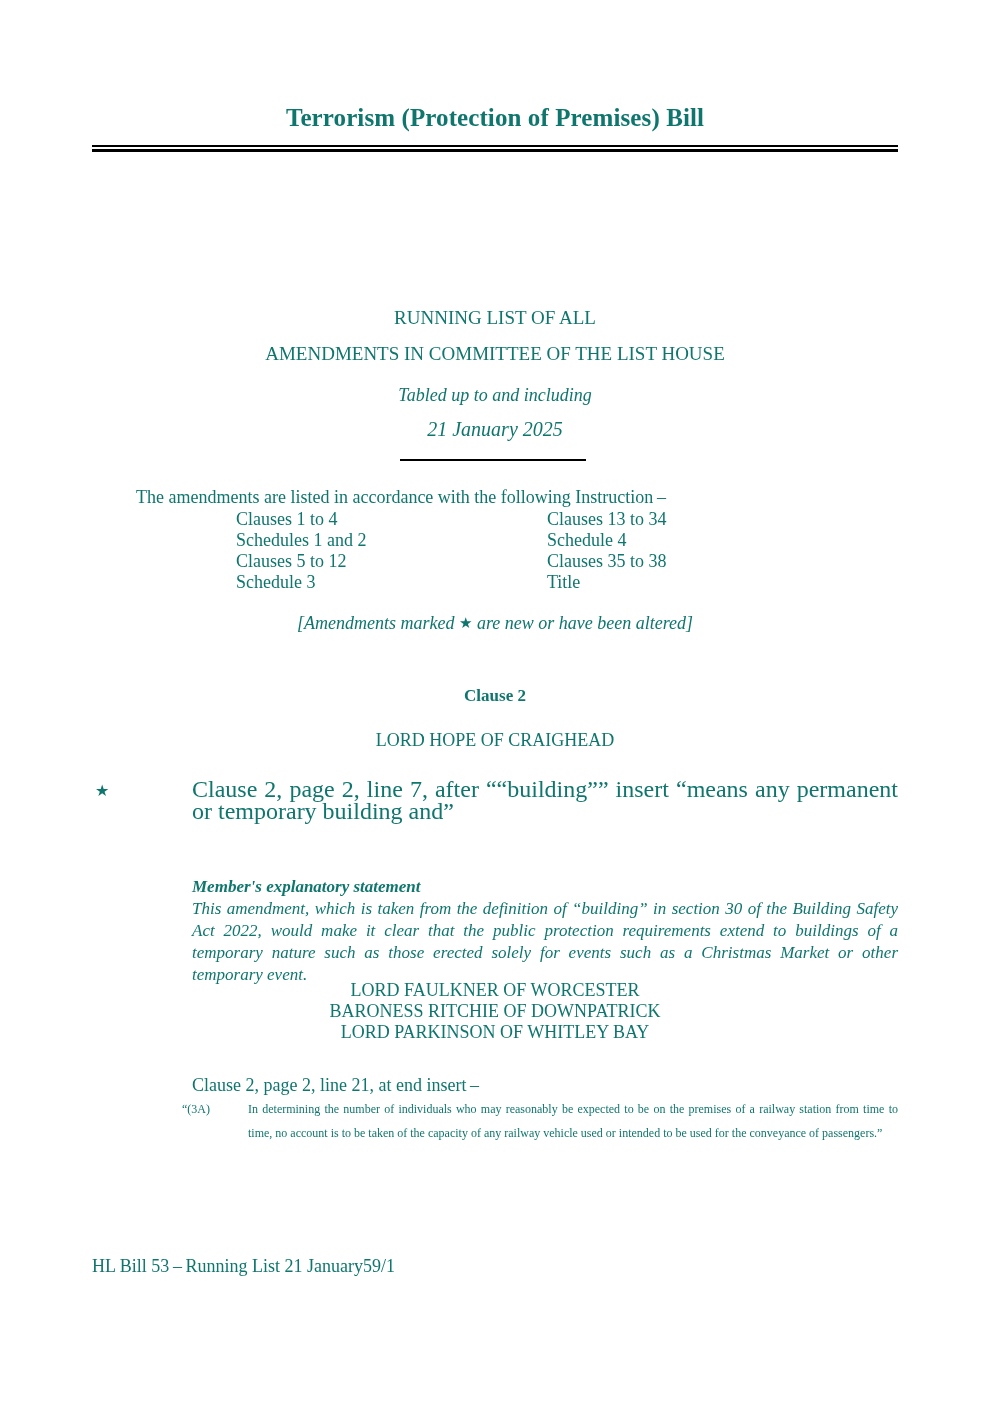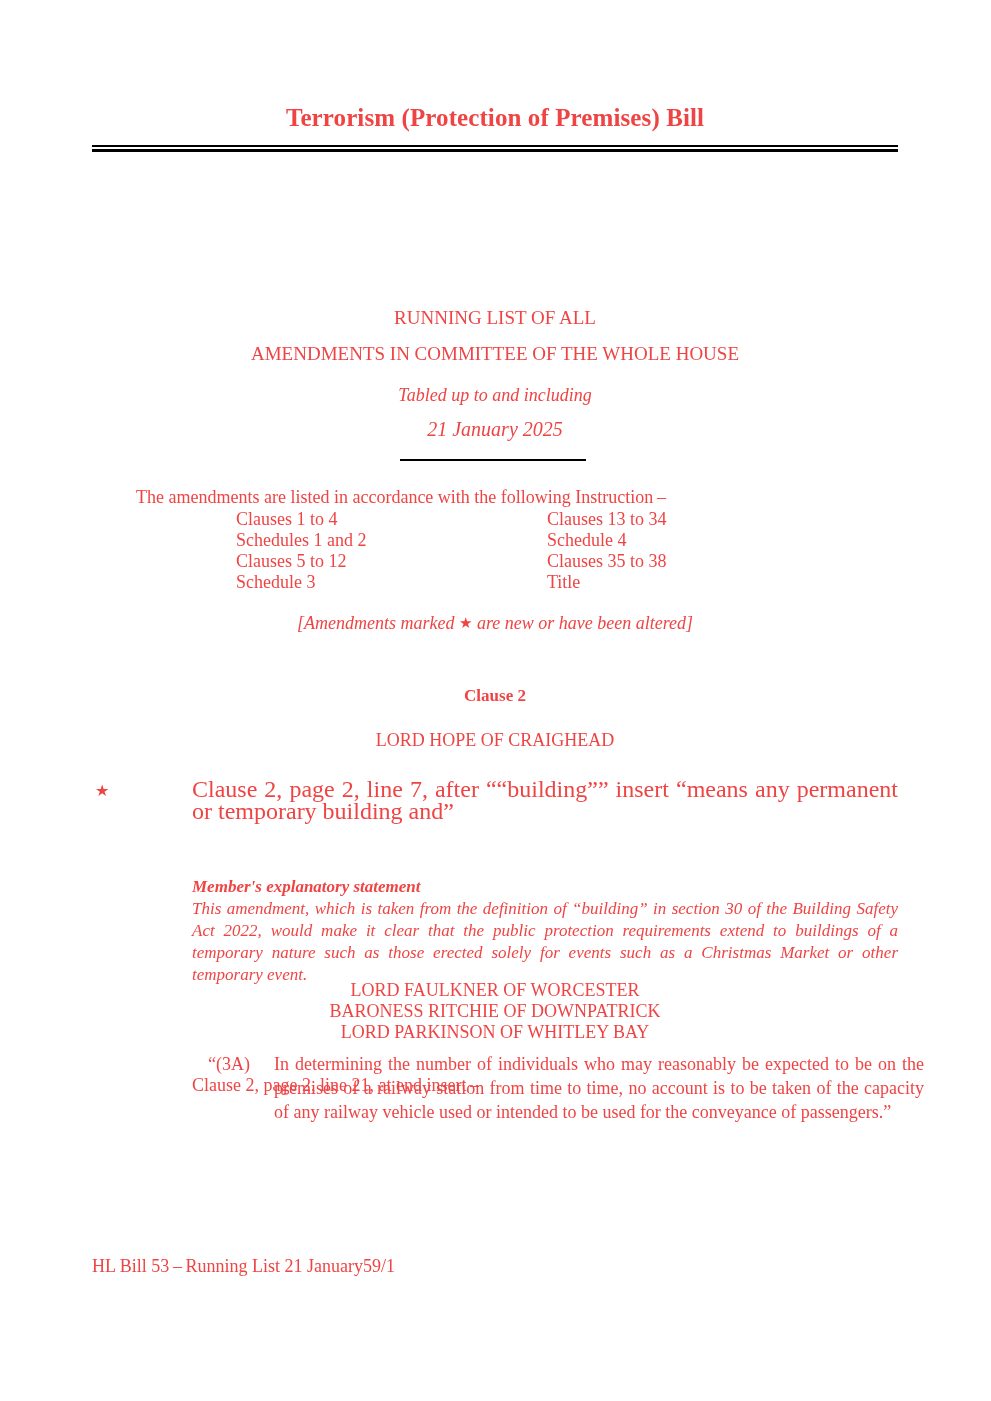--- a/index.html
+++ b/index.html
@@ -5,21 +5,21 @@
   html, body {
     margin: 0;
     padding: 0;
     background: #ffffff;
   }
   .page {
     position: relative;
     width: 991px;
     height: 1401px;
     background: #ffffff;
-    color: #ef4444;
+    color: #0f766e;
     font-family: "Liberation Serif", "DejaVu Serif", serif;
     overflow: hidden;
   }
 
   
   .bill-title {
     position: absolute;
     left: 92px;
     top: 104px;
     width: 806px;
@@ -173,25 +173,24 @@
     width: 706px;
     font-size: 18px;
     line-height: 22px;
   }
   .amend-lead-2 { top: 1074px; }
 
   .sub-para {
     position: absolute;
     left: 182px;
     width: 716px;
-    top: 1052px;
-    font-size: 18px;
+    top: 1097px;
+    font-size: 12px;
     line-height: 24px;
     display: flex;
-    margin-left: 26px;
   }
   .sub-para-num {
     width: 66px;
     flex: 0 0 66px;
   }
   .sub-para-body {
     flex: 1 1 auto;
     text-align: justify;
     text-justify: inter-word;
   }
@@ -212,21 +211,21 @@
 
 <div class="page">
 
   <div class="bill-title">Terrorism (Protection of Premises) Bill</div>
   <div class="rule-double">
     <div class="r-thin"></div>
     <div class="r-thick"></div>
   </div>
 
   <div class="hdr-line hdr-running">RUNNING LIST OF ALL</div>
-  <div class="hdr-line hdr-amend">AMENDMENTS IN COMMITTEE OF THE WHOLE HOUSE</div>
+  <div class="hdr-line hdr-amend">AMENDMENTS IN COMMITTEE OF THE LIST HOUSE</div>
   <div class="hdr-line hdr-tabled">Tabled up to and including</div>
   <div class="hdr-line hdr-date">21 January 2025</div>
 
   <div class="rule-short"></div>
 
   <div class="instr-intro">The amendments are listed in accordance with the following Instruction –</div>
   <div class="instr-table">
     <div class="instr-row">
       <div class="instr-col-a">Clauses 1 to 4</div>
       <div class="instr-col-b">Clauses 13 to 34</div>

